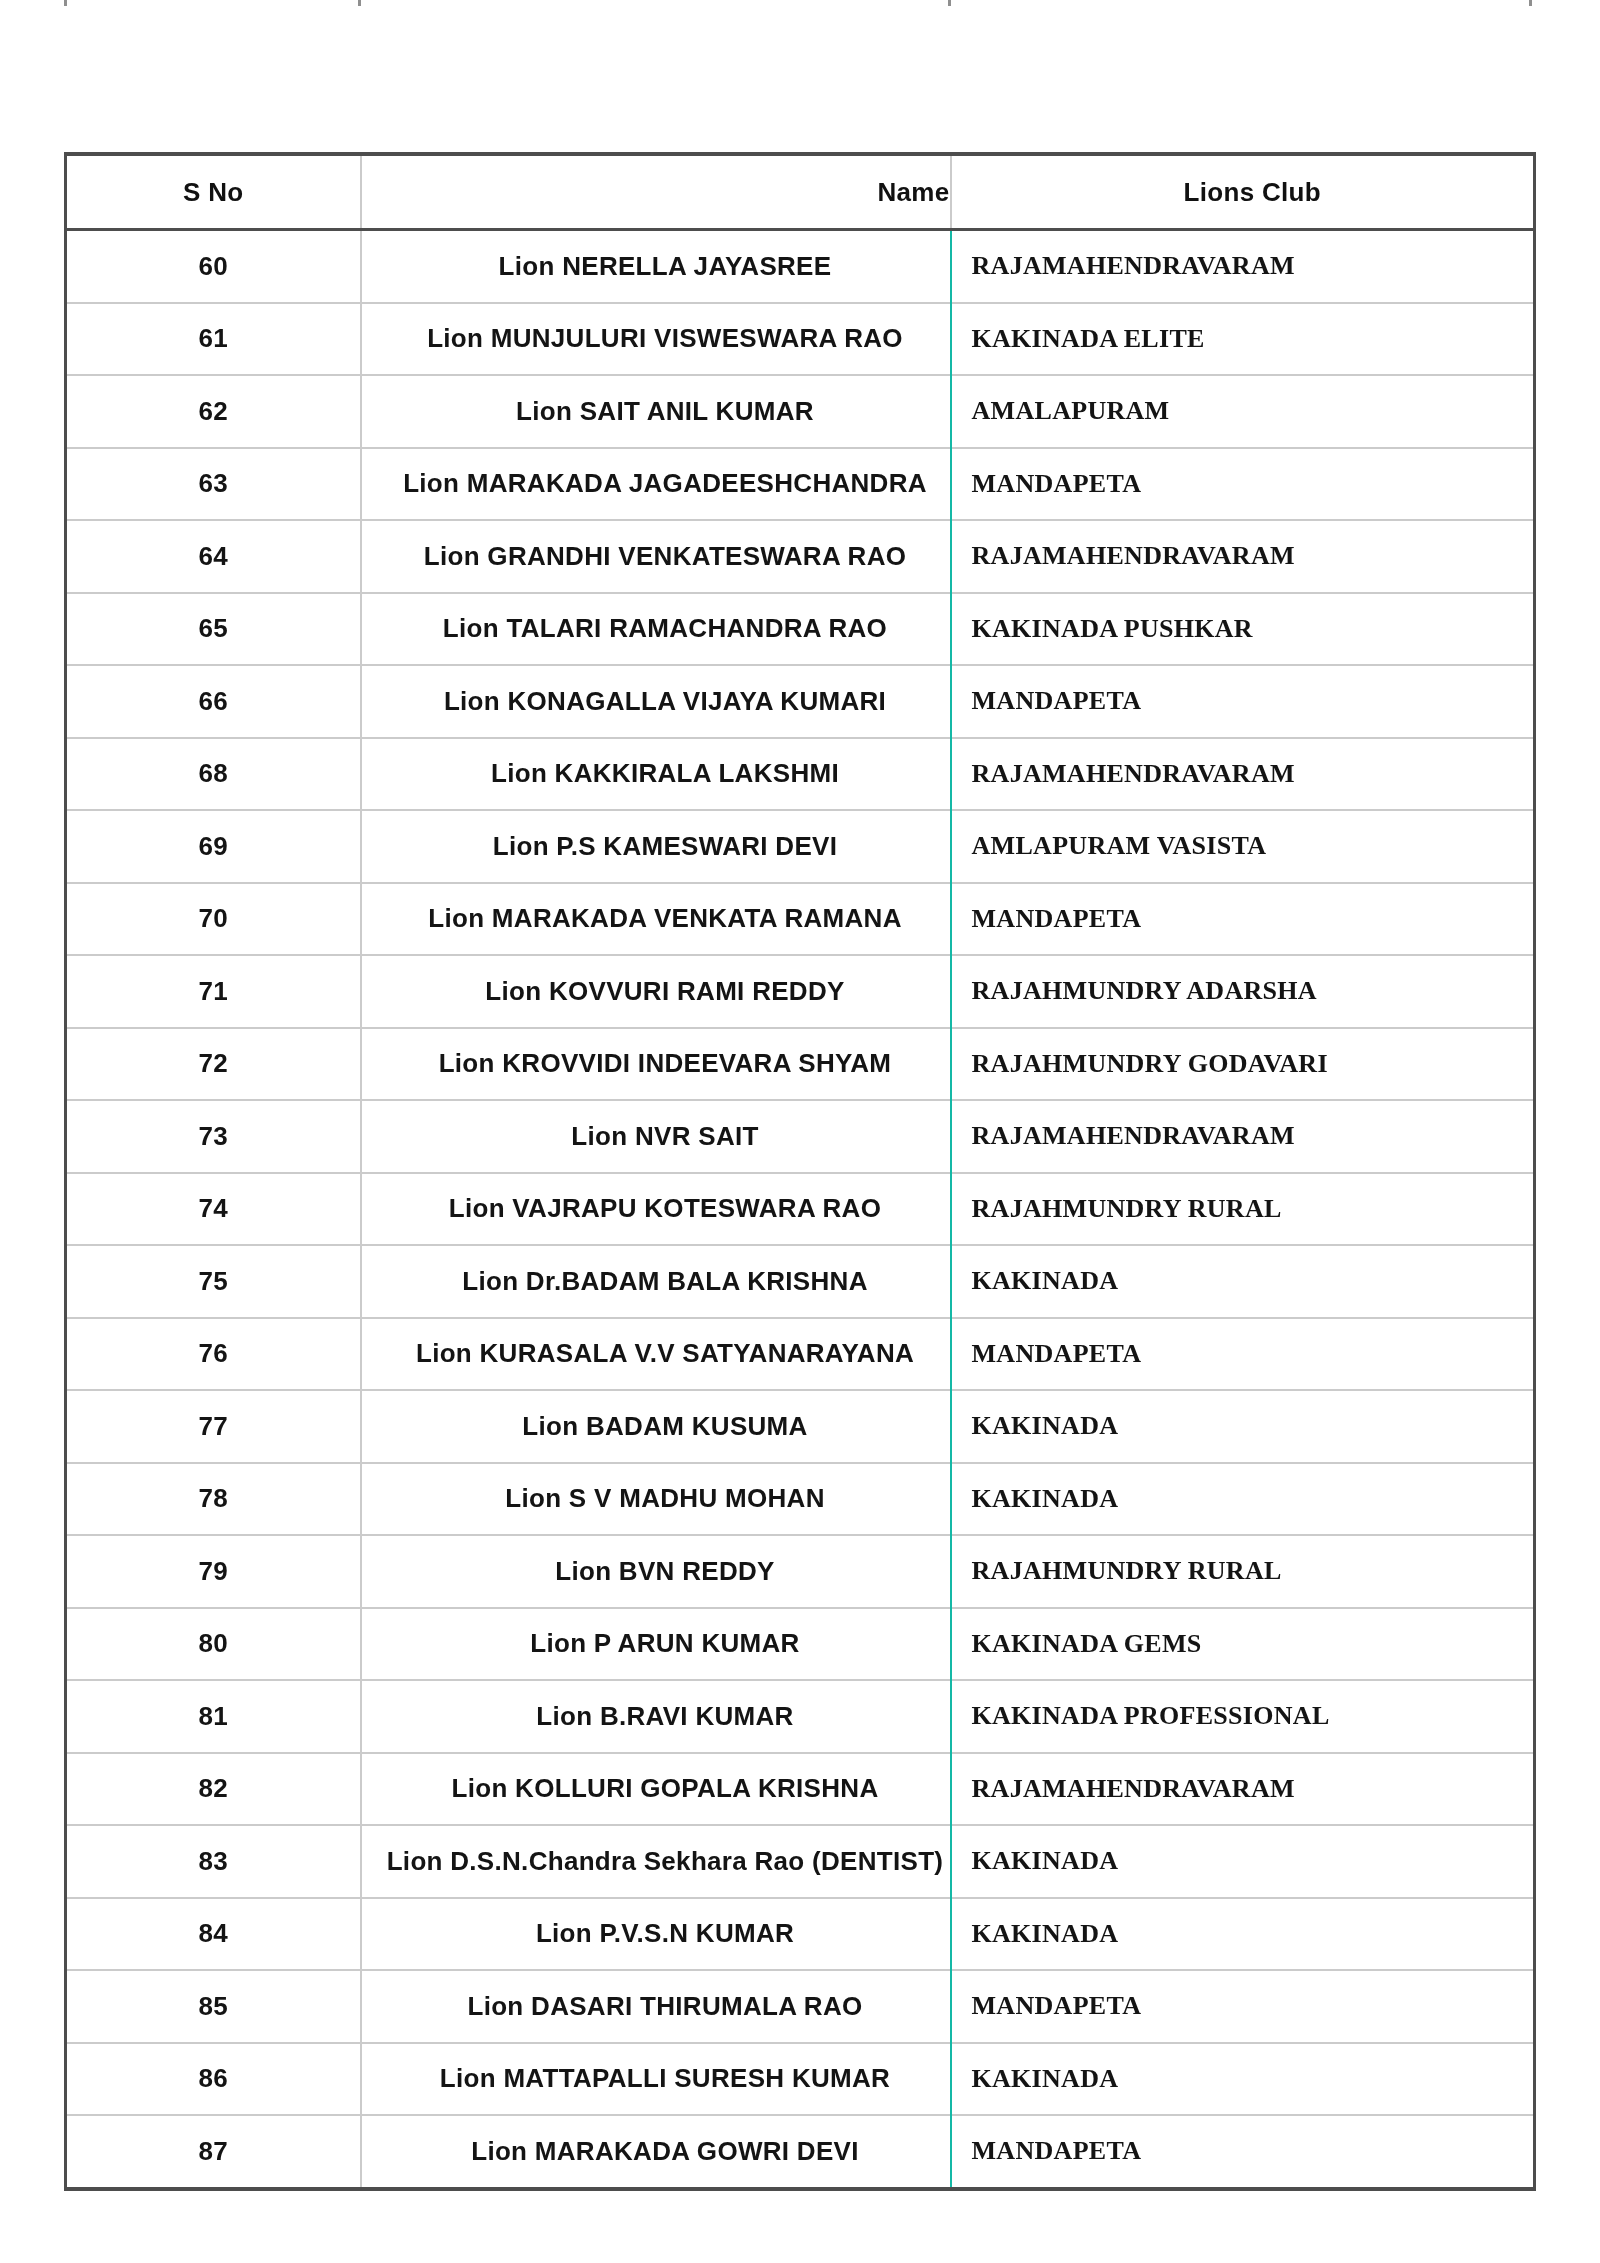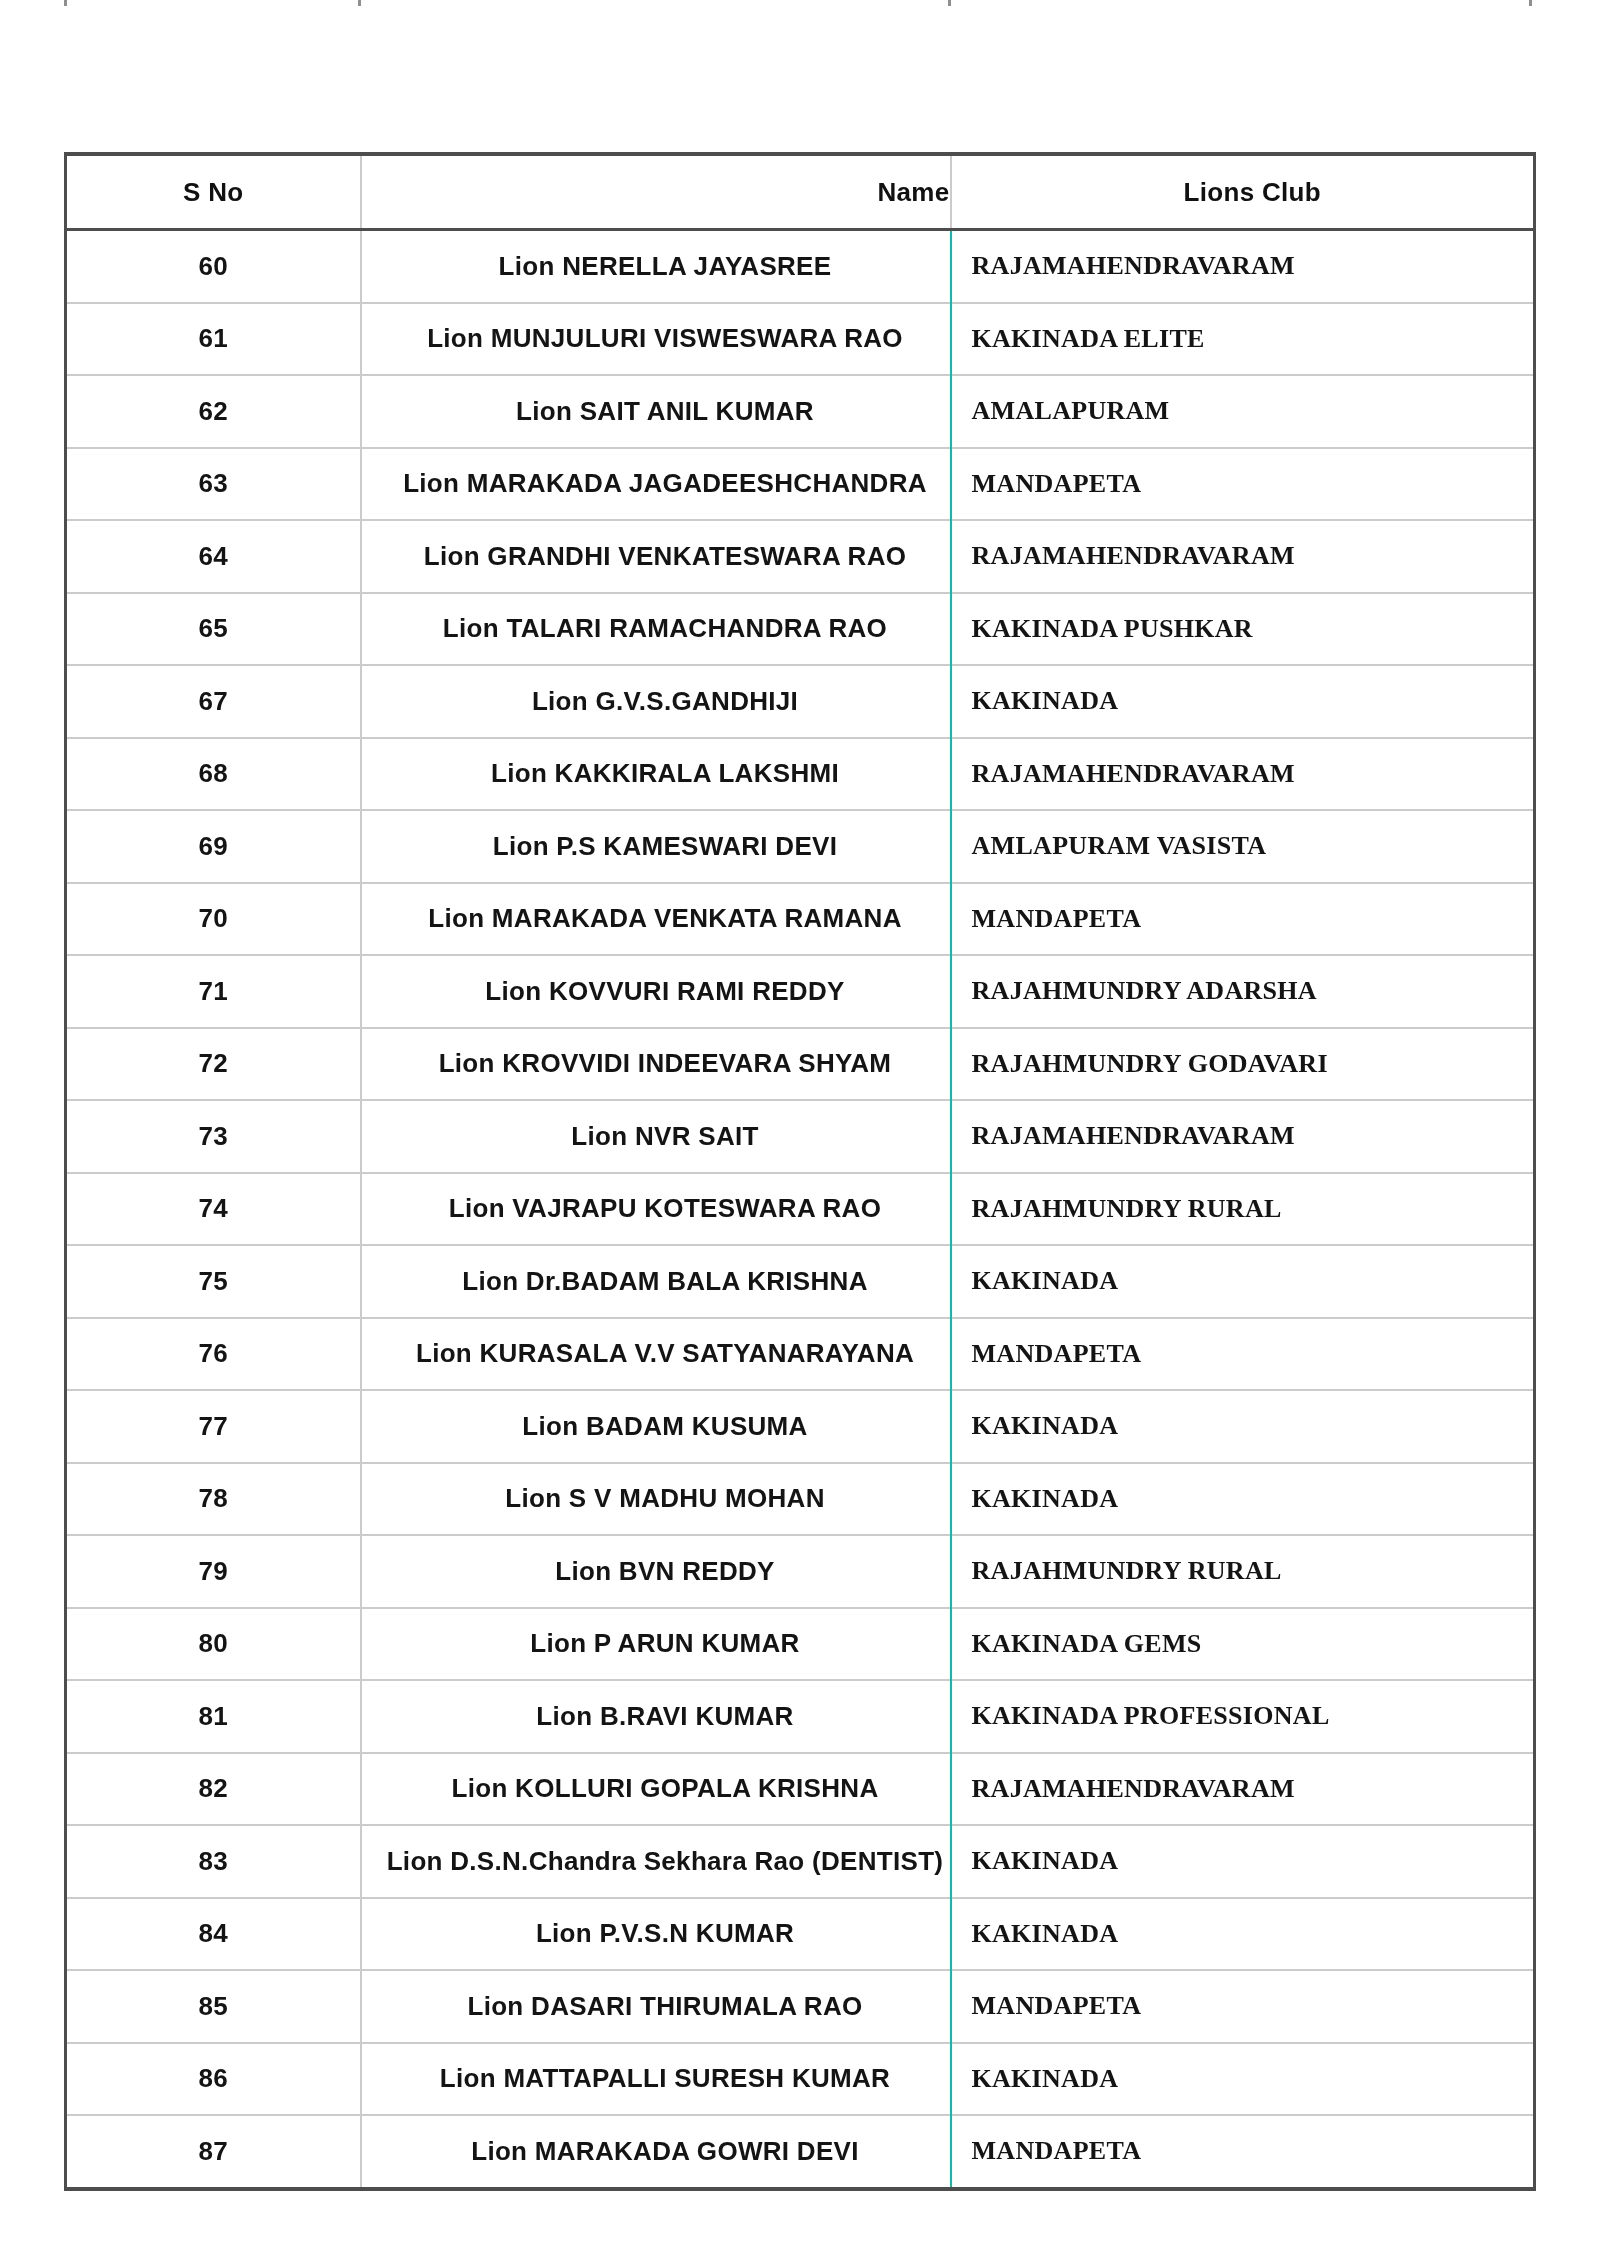--- a/index.html
+++ b/index.html
@@ -132,23 +132,23 @@
         <td class="col-sno">64</td>
         <td class="col-name">Lion GRANDHI VENKATESWARA RAO</td>
         <td class="col-club">RAJAMAHENDRAVARAM</td>
       </tr>
       <tr>
         <td class="col-sno">65</td>
         <td class="col-name">Lion TALARI RAMACHANDRA RAO</td>
         <td class="col-club">KAKINADA PUSHKAR</td>
       </tr>
       <tr>
-        <td class="col-sno">67</td>
-        <td class="col-name">Lion G.V.S.GANDHIJI</td>
-        <td class="col-club">KAKINADA</td>
+        <td class="col-sno">66</td>
+        <td class="col-name">Lion KONAGALLA VIJAYA KUMARI</td>
+        <td class="col-club">MANDAPETA</td>
       </tr>
       <tr>
         <td class="col-sno">68</td>
         <td class="col-name">Lion KAKKIRALA LAKSHMI</td>
         <td class="col-club">RAJAMAHENDRAVARAM</td>
       </tr>
       <tr>
         <td class="col-sno">69</td>
         <td class="col-name">Lion P.S KAMESWARI DEVI</td>
         <td class="col-club">AMLAPURAM VASISTA</td>

